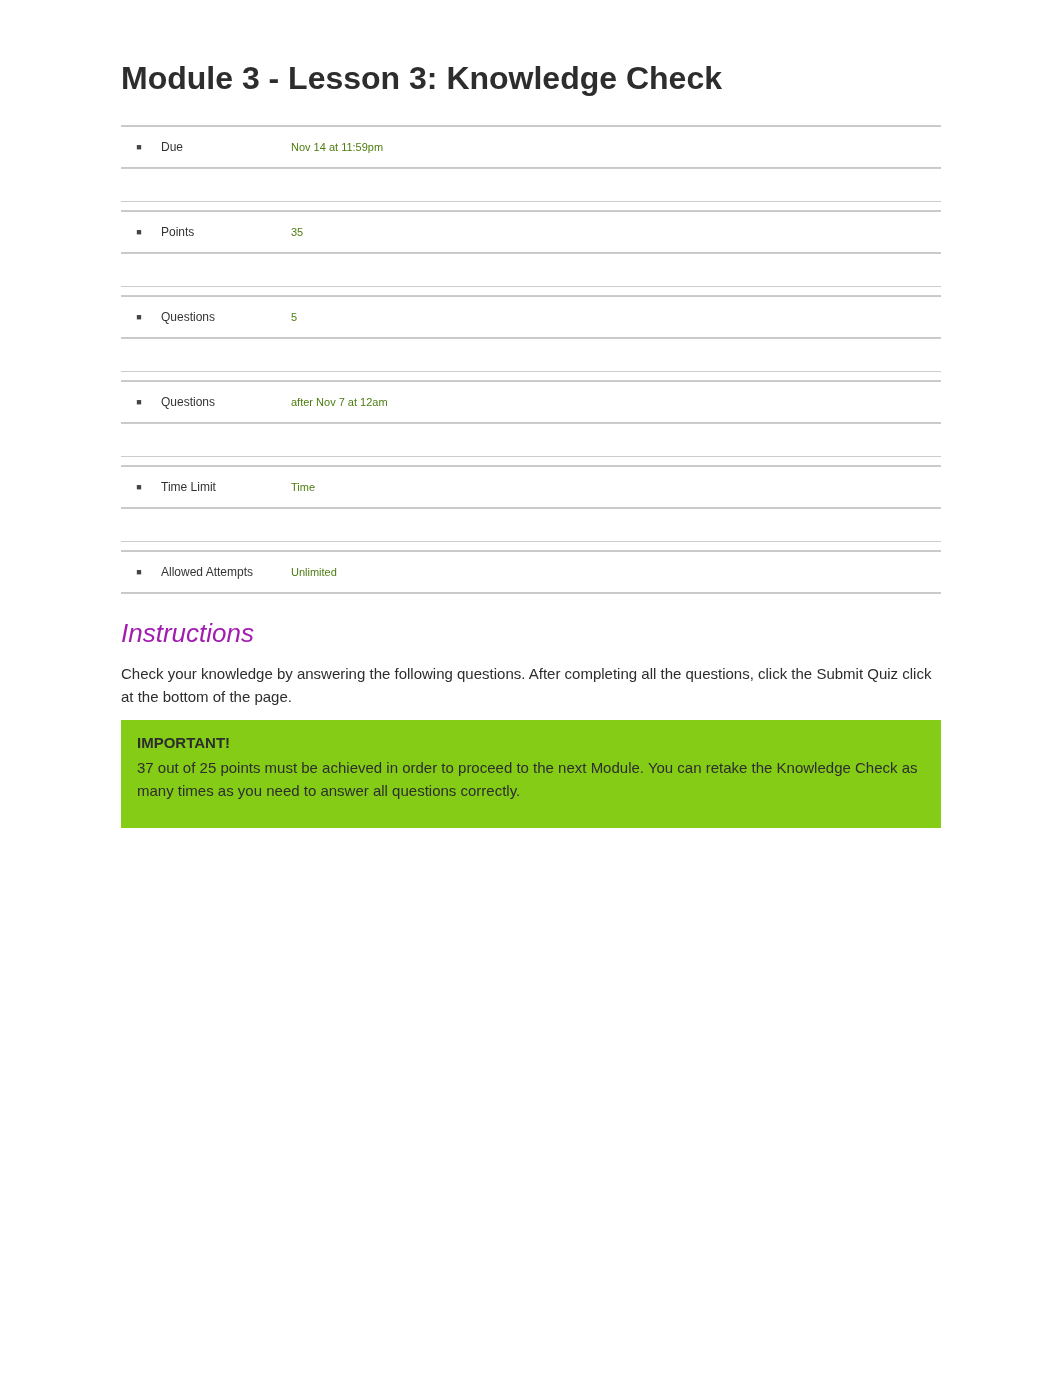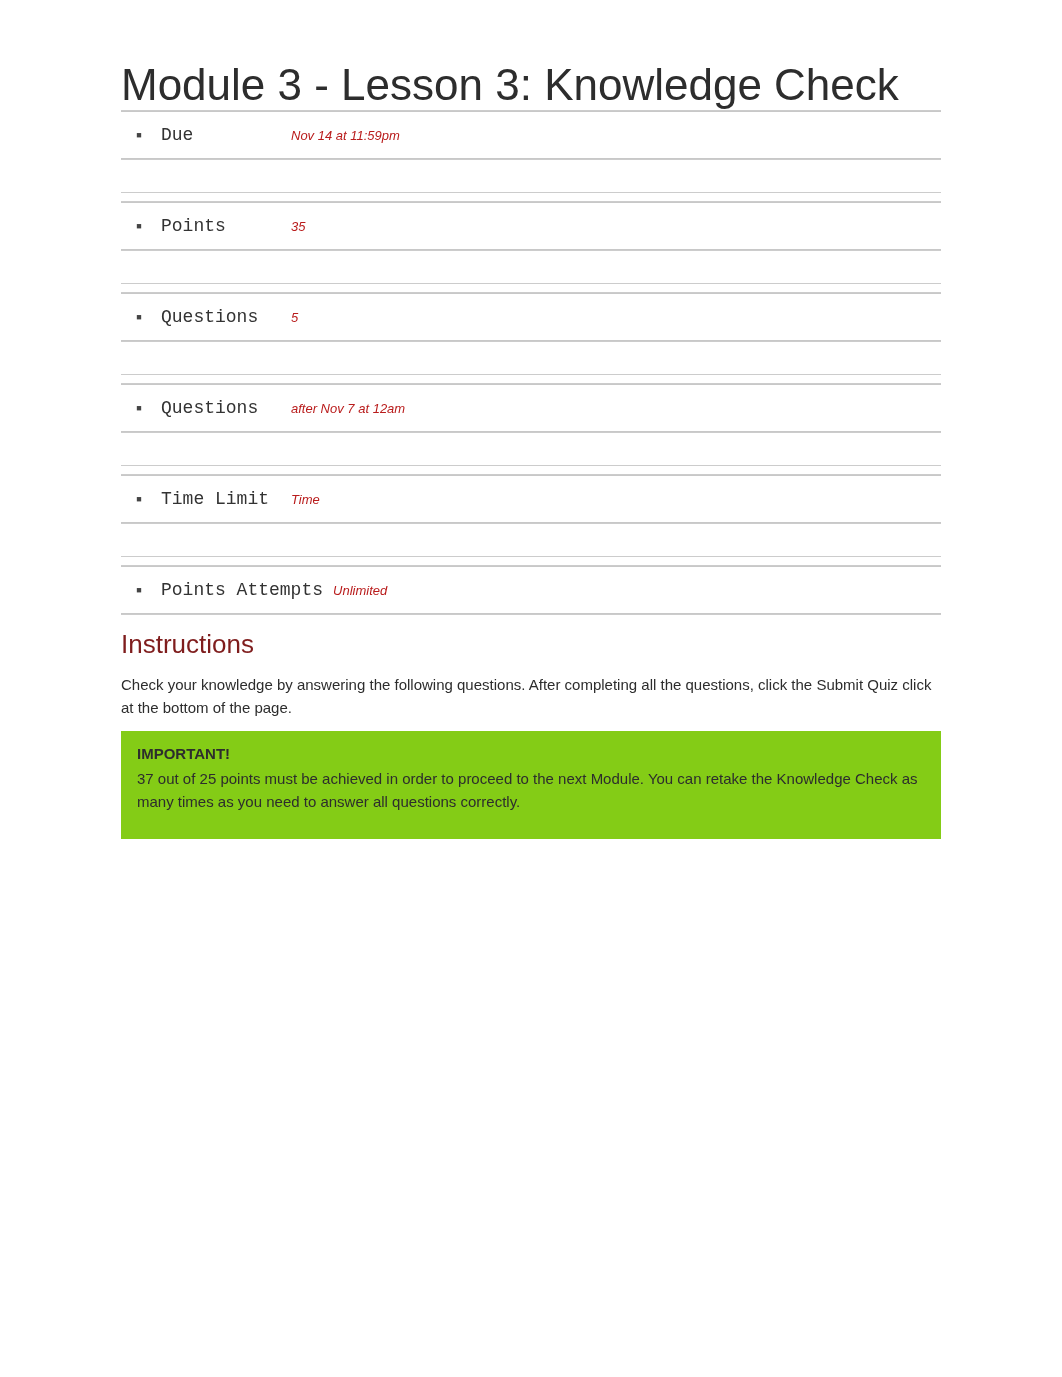--- a/index.html
+++ b/index.html
@@ -18,32 +18,34 @@
     }
 
     .page-container {
       max-width: 900px;
       margin: 0 auto;
       padding: 60px 40px 80px 40px;
     }
 
     .page-title {
       font-family: Arial, Helvetica, sans-serif;
-      font-size: 44px;
-      font-weight: normal;
-      color: #2d2d2d;
+      font-size: 32px;
+      font-weight: bold;
+      color: #2d2d2d;
+      margin-bottom: 28px;
     }
 
     .section-title {
       font-family: Arial, Helvetica, sans-serif;
       font-size: 26px;
       font-weight: normal;
-      color: #7f1d1d;
-      margin-top: 14px;
+      color: #a21caf;
+      margin-top: 24px;
       margin-bottom: 14px;
+      font-style: italic;
     }
 
     .instructions-text {
       font-family: Arial, Helvetica, sans-serif;
       font-size: 15px;
       color: #2d2d2d;
       line-height: 1.5;
       margin-bottom: 12px;
     }
 
@@ -68,32 +70,31 @@
     .entry-bullet {
       font-size: 9px;
       color: #444;
       margin-right: 14px;
       display: inline-block;
       width: 16px;
       text-align: center;
     }
 
     .entry-label {
-      font-family: Liberation Mono, monospace;
-      font-size: 18px;
+      font-family: Liberation Sans, sans-serif;
+      font-size: 12px;
       color: #333;
       margin-right: 10px;
       min-width: 120px;
     }
 
     .entry-value {
       font-family: Arial, Helvetica, sans-serif;
-      font-size: 13px;
-      color: #b91c1c;
-      font-style: italic;
+      font-size: 11px;
+      color: #4d7c0f;
     }
 
     .group-wrapper {
       margin-bottom: 0;
     }
 
     .gray-line {
       border: none;
       border-top: 1px solid #cccccc;
       margin: 0;
@@ -185,21 +186,21 @@
     </div>
 
     <div class="row-spacer"></div>
     <hr class="gray-line">
     <div class="row-spacer" style="height:8px;"></div>
     <hr class="gray-line">
 
     <div class="group-wrapper">
       <div class="info-entry">
         <span class="entry-bullet">■</span>
-        <span class="entry-label">Points Attempts</span>
+        <span class="entry-label">Allowed Attempts</span>
         <span class="entry-value">Unlimited</span>
       </div>
       <hr class="gray-line">
     </div>
 
   </div>
 
   <div>
     <h2 class="section-title">Instructions</h2>
 

